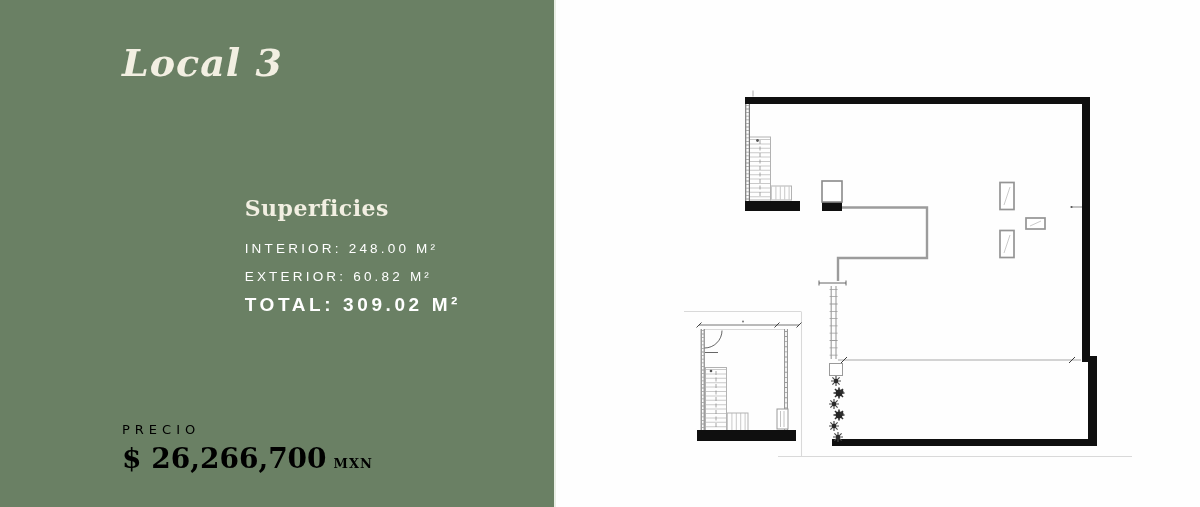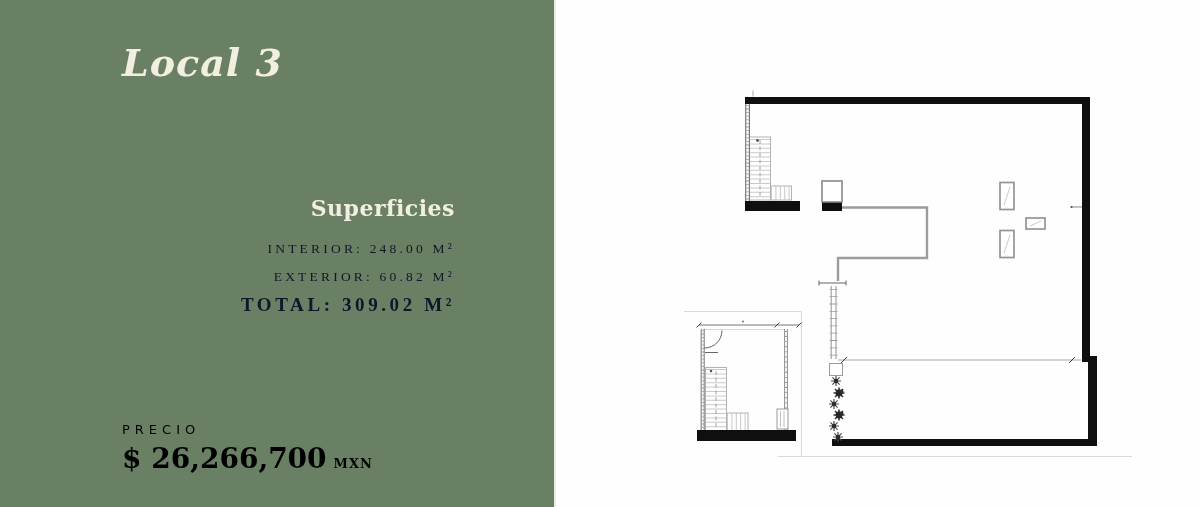--- a/index.html
+++ b/index.html
@@ -13,30 +13,30 @@
     position:absolute;left:0;top:0;width:556px;height:507px;
     background:#6a8064;border-right:2px solid #e9eee5;box-sizing:border-box;
   }
   .title{
     position:absolute;left:122px;top:42px;
     font-family:"DejaVu Serif","Liberation Serif",serif;
     font-style:italic;font-weight:700;font-size:38px;line-height:1.1;
     color:#f2efe2;letter-spacing:1px;
   }
   .superficies{
-    position:absolute;right:99px;top:195px;text-align:right;color:#f2efe2;
+    position:absolute;right:93px;top:195px;color:#f2efe2;
   }
   .superficies .heading{
     font-family:"DejaVu Serif","Liberation Serif",serif;
     font-weight:700;font-size:22px;letter-spacing:0.5px;margin-bottom:14px;
   }
   .superficies .line{
-    font-family:Liberation Serif, serif;
+    font-family:Liberation Sans, sans-serif;
     font-size:13.5px;letter-spacing:3.2px;line-height:28px;
-    color:#0f172a;white-space:nowrap;
+    color:#ffffff;white-space:nowrap;
   }
   .superficies .line.total{font-weight:700;font-size:19px;letter-spacing:3.6px;}
   .price{
     position:absolute;left:122px;top:422px;color:#000000;
   }
   .price .label{
     font-family:"DejaVu Sans","Liberation Sans",sans-serif;
     font-size:13px;letter-spacing:5px;margin-bottom:5px;
   }
   .price .amount{

